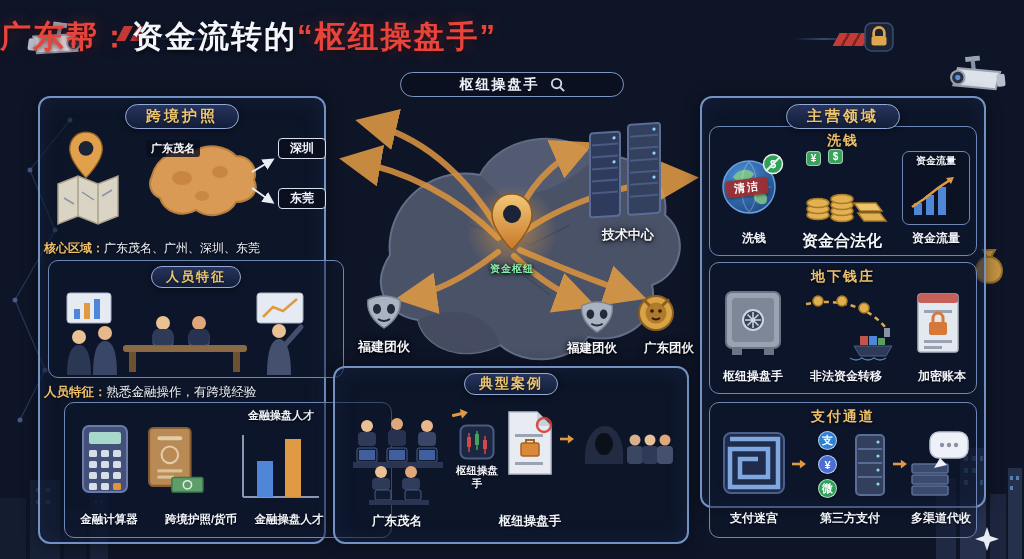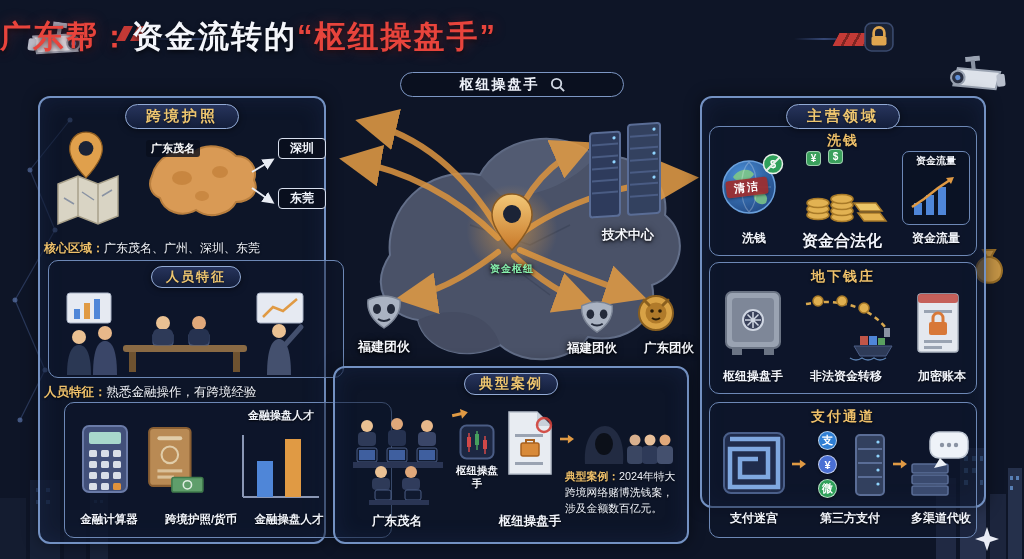--- a/index.html
+++ b/index.html
@@ -408,23 +408,20 @@
     <svg class="abs" style="left:244px;top:36px;width:94px;height:64px" viewBox="0 0 94 64">
       <path d="M6,60 C4,34 16,22 26,22 C36,22 46,34 44,60 Z" fill="#222b42"></path>
       <ellipse cx="25" cy="40" rx="9" ry="11" fill="#0c1019"></ellipse>
       <circle cx="56" cy="36" r="5.5" fill="#d8b08e"></circle>
         <rect x="48" y="42" width="16" height="18" rx="4" fill="#3a4662"></rect>
       <circle cx="71" cy="36" r="5.5" fill="#e8c09a"></circle>
         <rect x="63" y="42" width="16" height="18" rx="4" fill="#2e3a58"></rect>
       <circle cx="86" cy="36" r="5.5" fill="#e0a87a"></circle>
         <rect x="78" y="42" width="16" height="18" rx="4" fill="#44506e"></rect>
     </svg>
-    <div class="abs" style="left:230px;top:100px;width:118px;font-size:10.8px;line-height:1.5;text-shadow:0 1px 2px rgba(0,0,0,.8)">
-      <span class="g" style="color:#eec06a;font-weight:bold">典型案例：</span><span>2024年特大跨境网络赌博洗钱案，涉及金额数百亿元。</span>
-    </div>
   </div>
 
   <div class="panel" style="left:700px;top:96px;width:286px;height:412px">
     <div class="pill">主营领域</div>
 
     <div class="subpanel" style="left:7px;top:28px;width:268px;height:130px">
       <div class="sec-title">洗钱</div>
       <div class="abs" style="left:10px;top:24px;width:66px;height:70px">
         <svg class="abs" style="left:0;top:2px;width:64px;height:64px" viewBox="0 0 64 64">
           <defs>

